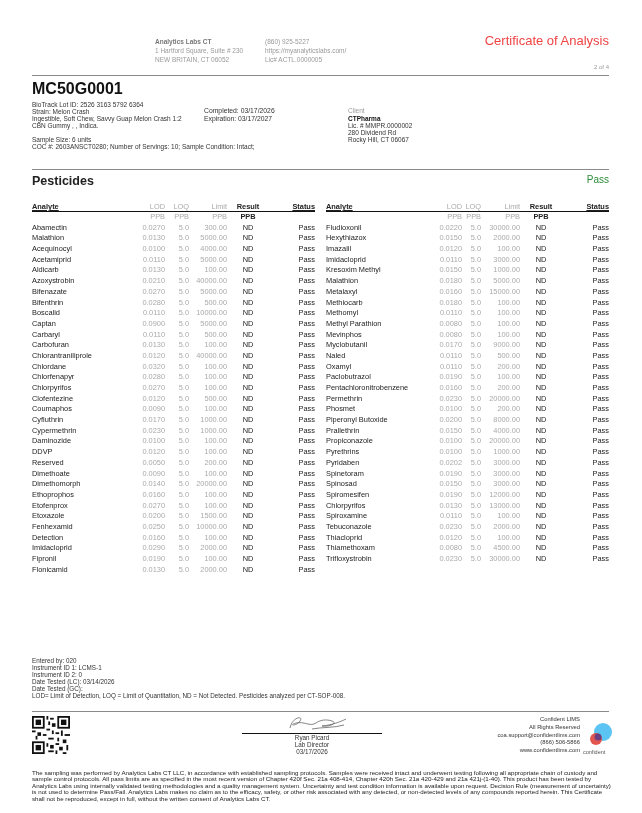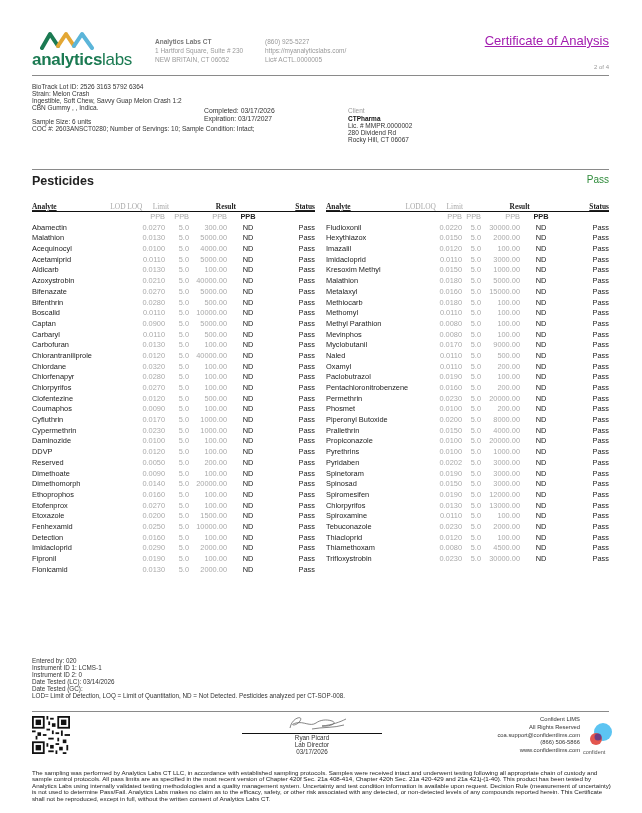--- a/index.html
+++ b/index.html
@@ -8,21 +8,21 @@
 
   .header { position: absolute; left: 32px; top: 28px; width: 577px; height: 48px; border-bottom: 1px solid #8a8a8a; }
   .logo { position: absolute; left: 0; top: 2px; width: 90px; height: 44px; }
   .logo svg { position: absolute; left: 8px; top: 0; }
   .logo-text { position: absolute; left: 0; top: 20px; font-size: 17px; letter-spacing: -0.3px; white-space: nowrap; }
   .logo-text .a { color: #1b7a52; font-weight: bold; }
   .logo-text .b { color: #1b7a52; font-weight: normal; }
   .lab-info { position: absolute; left: 123px; top: 9px; font-size: 6.5px; line-height: 9px; color: #9a9a9a; }
   .lab-info .name { color: #777; font-weight: bold; }
   .contact { position: absolute; left: 233px; top: 9px; font-size: 6.5px; line-height: 9px; color: #9a9a9a; }
-  .coa-title { position: absolute; right: 0; top: 5px; font-size: 13px; color: #a21caf; text-decoration: underline; }
+  .coa-title { position: absolute; right: 0; top: 5px; font-size: 13px; color: #ef4444; }
   .page-num { position: absolute; right: 0; top: 36px; font-size: 6px; color: #999; }
 
   .sample-block { position: absolute; left: 32px; top: 80px; width: 577px; }
   .sample-code { font-size: 16px; font-weight: bold; color: #111; line-height: 18px; }
   .small { font-size: 6.5px; line-height: 7px; color: #333; }
   .sample-id { font-size: 11.5px; font-weight: bold; color: #111; line-height: 12px; }
   .dates { position: absolute; left: 172px; top: 27px; font-size: 6.8px; line-height: 8px; color: #333; }
   .client { position: absolute; left: 316px; top: 27px; font-size: 6.5px; line-height: 7px; color: #333; }
   .client .lbl { color: #999; margin-bottom: 1px; }
   .client .cname { font-weight: bold; color: #111; }
@@ -34,23 +34,23 @@
   .tbl { position: absolute; top: 202px; font-size: 7.4px; }
   .tbl.left { left: 32px; width: 283px; }
   .tbl.right { left: 326px; width: 283px; }
   .row { display: flex; height: 10.7px; line-height: 10.7px; white-space: nowrap; }
   .c-an { width: 97px; color: #222; overflow: hidden; }
   .c-lod { width: 36px; text-align: right; color: #aaa; }
   .c-loq { width: 24px; text-align: right; color: #aaa; }
   .c-lim { width: 38px; text-align: right; color: #aaa; }
   .c-res { width: 42px; text-align: center; color: #222; }
   .c-st { width: 46px; text-align: right; color: #222; }
-  .hdr { border-bottom: 1px solid #111; height: 10px; line-height: 9px; font-family: Liberation Serif, serif; }
+  .hdr { border-bottom: 1px solid #111; height: 10px; line-height: 9px; }
   .hdr .c-an { font-weight: bold; text-decoration: underline; }
-  .hdr .c-res, .hdr .c-st { font-weight: bold; margin-left: 42px; }
+  .hdr .c-res, .hdr .c-st { font-weight: bold; }
   .hdr .c-st { text-decoration: underline; }
   .units .c-res { font-weight: bold; }
   .tbl.right .c-an { width: 108px; }
   .tbl.right .c-lod { width: 28px; }
   .tbl.right .c-loq { width: 19px; }
   .tbl.right .c-lim { width: 39px; }
   .tbl.right .c-res { width: 42px; }
   .tbl.right .c-st { width: 47px; }
 
   .notes { position: absolute; left: 32px; top: 657px; font-size: 6.3px; line-height: 7px; color: #333; }
@@ -60,43 +60,36 @@
   .sig-line { border-top: 1px solid #111; margin-top: 22px; padding-top: 1px; }
   .lims { position: absolute; left: 480px; top: 716px; text-align: right; font-size: 5.8px; line-height: 7.8px; color: #333; width: 100px; }
   .conf-logo { position: absolute; left: 585px; top: 720px; width: 30px; height: 30px; }
   .conf-text { position: absolute; left: 583px; top: 749px; font-size: 5.5px; color: #555; }
   .disclaimer { position: absolute; left: 32px; top: 770px; width: 580px; font-size: 6.2px; line-height: 6.4px; color: #222; }
 </style>
 </head>
 <body>
 
 <div class="header">
-  <div class="logo">
-    <svg width="56" height="20" viewBox="0 0 56 20">
-      <polyline points="2,18 10,4 18,16" fill="none" stroke="#1b7a52" stroke-width="4" stroke-linejoin="round" stroke-linecap="round"></polyline>
-      <polyline points="18,16 26,4 34,16" fill="none" stroke="#e3a734" stroke-width="4" stroke-linejoin="round" stroke-linecap="round"></polyline>
-      <polyline points="34,16 42,4 52,18" fill="none" stroke="#5bb5d9" stroke-width="4" stroke-linejoin="round" stroke-linecap="round"></polyline>
-    </svg>
-    <div class="logo-text"><span class="a">analytics</span><span class="b">labs</span></div>
-  </div>
   <div class="lab-info">
     <div class="name">Analytics Labs CT</div>
     <div>1 Hartford Square, Suite # 230</div>
     <div>NEW BRITAIN, CT 06052</div>
   </div>
   <div class="contact">
     <div>(860) 925-5227</div>
     <div>https://myanalyticslabs.com/</div>
     <div>Lic# ACTL.0000005</div>
   </div>
   <div class="coa-title">Certificate of Analysis</div>
   <div class="page-num">2 of 4</div>
 </div>
 
 <div class="sample-block">
+  <div class="sample-code">MC50G0001</div>
   <div class="small" style="margin-top:3px">BioTrack Lot ID: 2526 3163 5792 6364</div>
   <div class="small">Strain: Melon Crash</div>
   <div class="small">Ingestible, Soft Chew, Savvy Guap Melon Crash 1:2</div>
   <div class="small">CBN Gummy , , Indica.</div>
   <div class="small" style="margin-top:7px">Sample Size: 6 units</div>
   <div class="small">COC #: 2603ANSCT0280; Number of Servings: 10; Sample Condition: Intact;</div>
   <div class="dates">
     <div>Completed: 03/17/2026</div>
     <div>Expiration: 03/17/2027</div>
   </div>

